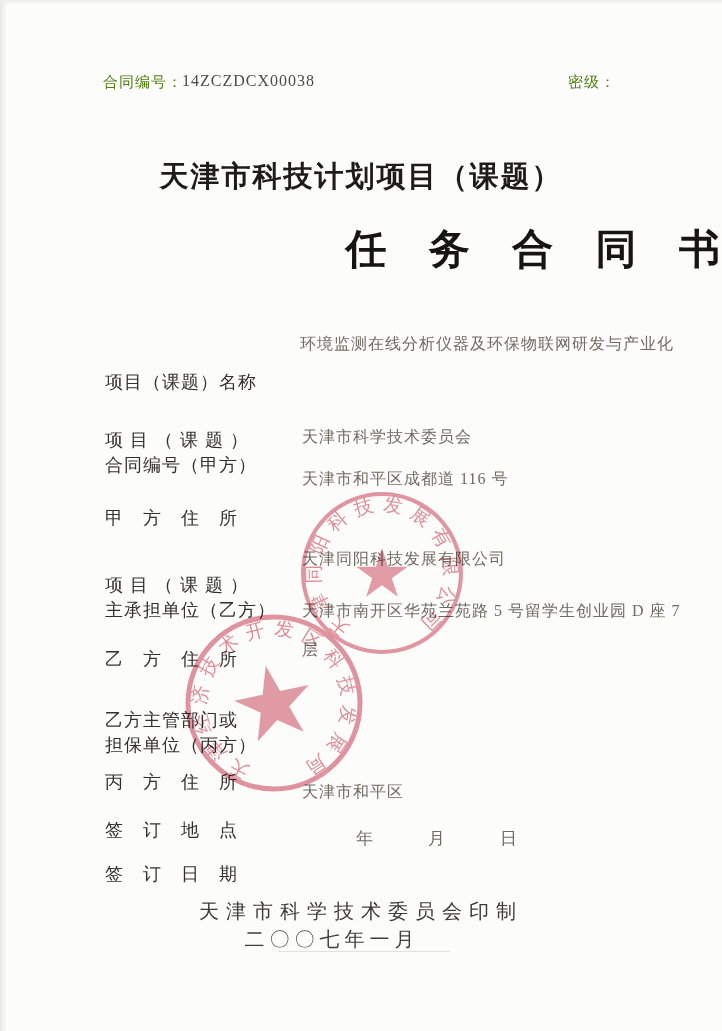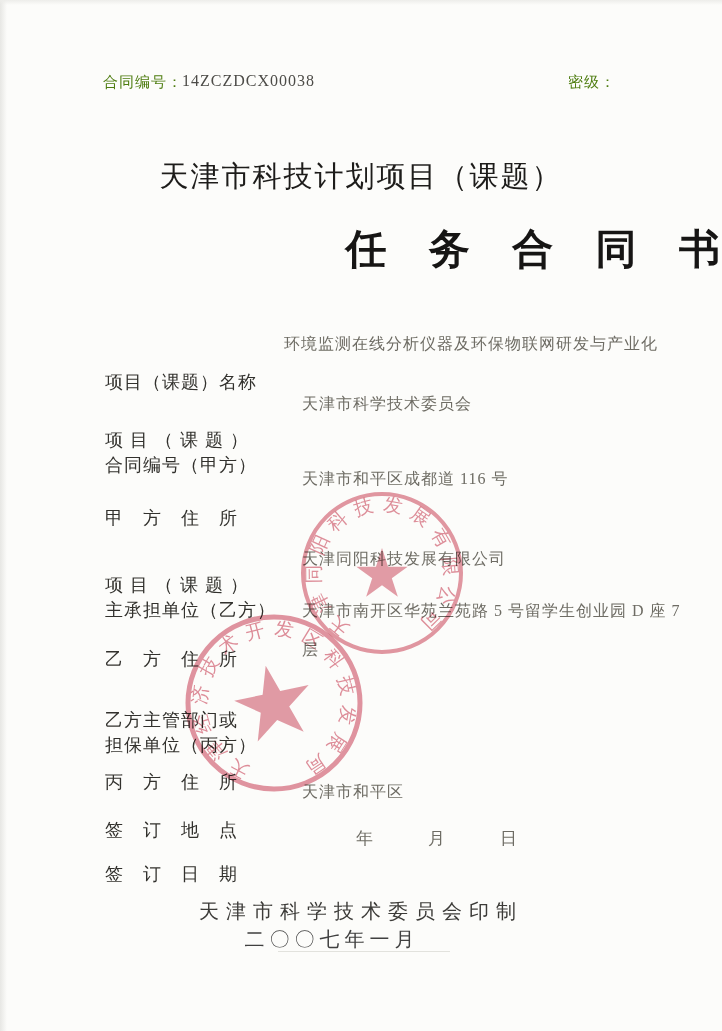--- a/index.html
+++ b/index.html
@@ -10,21 +10,21 @@
   }
   
   .edge-left{position:absolute;left:0;top:0;width:7px;height:100%;
     background:linear-gradient(90deg,#e7e7e4,rgba(252,252,250,0));}
   .edge-top{position:absolute;left:0;top:0;width:100%;height:5px;
     background:linear-gradient(180deg,#ededea,rgba(252,252,250,0));}
   .t{position:absolute;white-space:pre;}
   .faded{color:#4d7c0f;font-size:15px;letter-spacing:1px;}
   .serialno{color:#4c4b47;font-size:16px;font-family:"Liberation Serif",serif;letter-spacing:1px;}
   .subtitle{left:0;width:722px;top:157px;text-align:center;
-    font-size:29px;font-weight:normal;color:#1d1c1a;letter-spacing:2px;}
+    font-size:29px;font-weight:bold;color:#1d1c1a;letter-spacing:2px;}
   .maintitle{left:0;width:722px;top:222px;text-align:right;
     font-size:41px;font-weight:bold;color:#161514;word-spacing:27px;letter-spacing:2px;}
   .lbl{font-size:18px;color:#32312d;letter-spacing:1px;margin-top:30px;}
   .val{font-size:16px;color:#6e6c64;font-family:"Liberation Serif",serif;letter-spacing:1px;}
   .footer-pub{left:0;width:722px;top:898px;text-align:center;
     font-size:20px;color:#3c3b38;letter-spacing:7px;}
   .footer-date{left:0;width:664px;top:926px;text-align:center;
     font-size:20px;color:#404040;letter-spacing:5px;font-family:"Liberation Serif",serif;}
   .artifact-line{position:absolute;left:278px;top:951px;width:172px;height:1px;background:#e2e2dd;}
   .seal{position:absolute;mix-blend-mode:multiply;opacity:.82;}
@@ -36,25 +36,25 @@
 <div class="edge-top"></div>
 
 <div class="t faded" style="left:103px;top:73px">合同编号：</div>
 <div class="t serialno" style="left:182px;top:72px">14ZCZDCX00038</div>
 <div class="t faded" style="left:568px;top:73px">密级：</div>
 
 <div class="t subtitle">天津市科技计划项目（课题）</div>
 <div class="t maintitle">任 务 合 同 书</div>
 
 <div class="t lbl" style="left:105px;top:340px">项目（课题）名称</div>
-<div class="t val" style="left:284px;top:334px">环境监测在线分析仪器及环保物联网研发与产业化</div>
+<div class="t val" style="left:300px;top:334px">环境监测在线分析仪器及环保物联网研发与产业化</div>
 
 <div class="t lbl" style="left:105px;top:398px">项 目 （ 课 题 ）</div>
 <div class="t lbl" style="left:105px;top:423px">合同编号（甲方）</div>
-<div class="t val" style="left:302px;top:394px">天津市科学技术委员会</div>
+<div class="t val" style="left:302px;top:427px">天津市科学技术委员会</div>
 
 <div class="t lbl" style="left:105px;top:476px">甲　方　住　所</div>
 <div class="t val" style="left:302px;top:469px">天津市和平区成都道 116 号</div>
 
 <div class="t lbl" style="left:105px;top:543px">项 目 （ 课 题 ）</div>
 <div class="t lbl" style="left:105px;top:568px">主承担单位（乙方）</div>
 <div class="t val" style="left:302px;top:549px">天津同阳科技发展有限公司</div>
 
 <div class="t lbl" style="left:105px;top:617px">乙　方　住　所</div>
 <div class="t val" style="left:302px;top:601px">天津市南开区华苑兰苑路 5 号留学生创业园 D 座 7</div>

